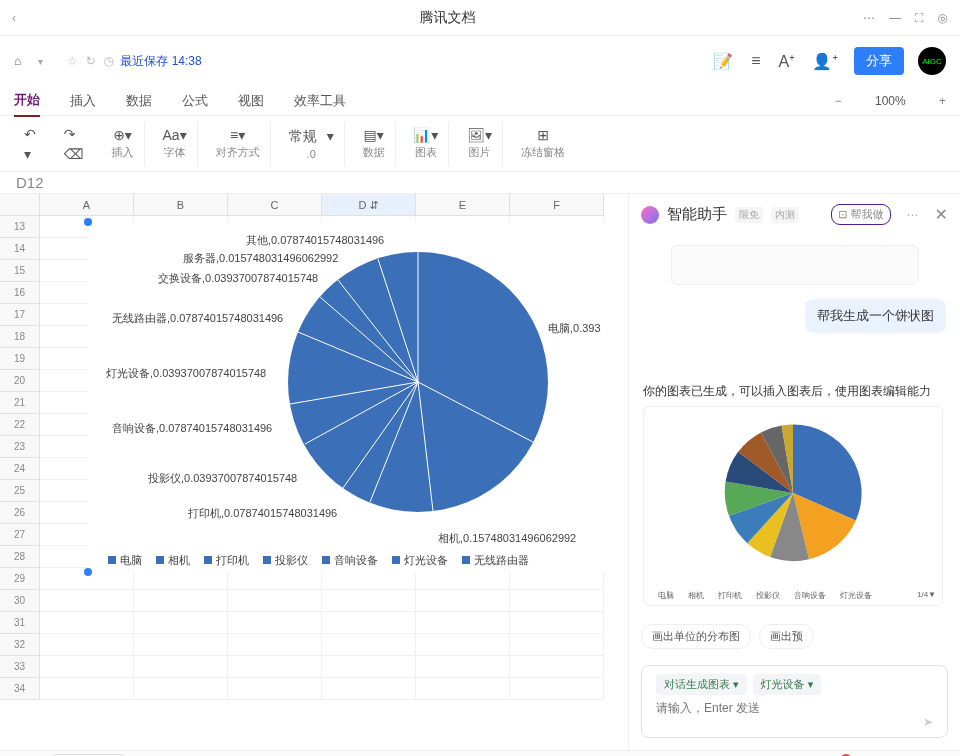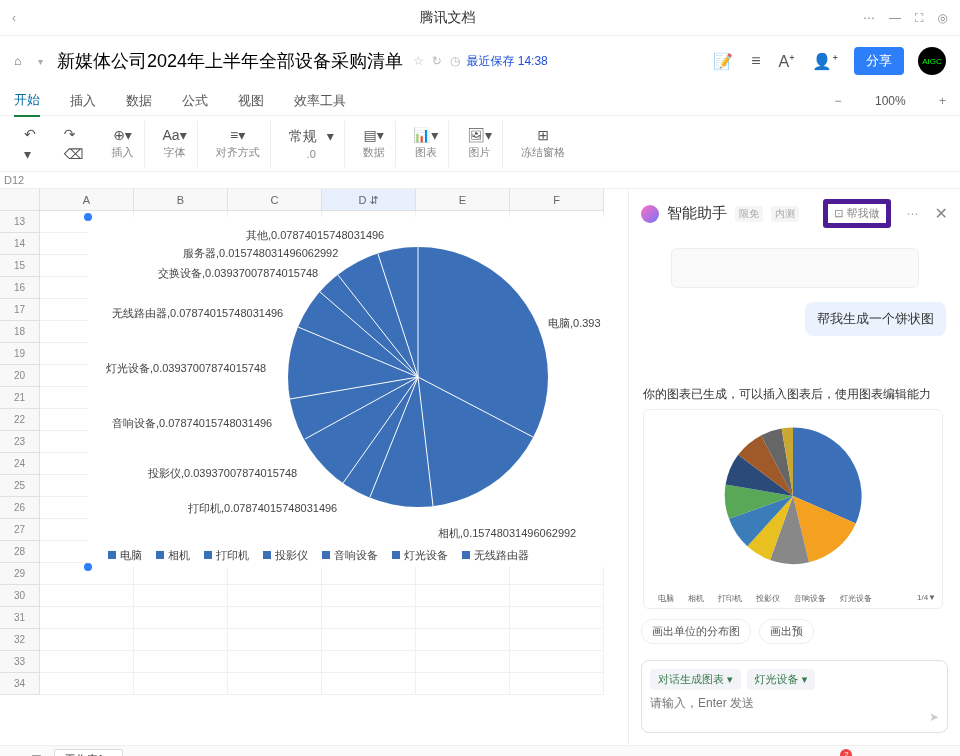--- a/index.html
+++ b/index.html
@@ -21,21 +21,21 @@
 .dochdr .clock { margin-left: 8px; color: #bbb; }
 .dochdr .savetxt { margin-left: 6px; color: #1d4ed8; font-size: 12px; }
 .dochdr .spacer { flex: 1; }
 .dochdr .rico { margin-left: 18px; color: #555; font-size: 16px; }
 .dochdr .share { margin-left: 16px; background: #2d7ff9; color: #fff; padding: 5px 12px; border-radius: 4px; font-size: 13px; }
 .dochdr .avatar { width: 28px; height: 28px; border-radius: 50%; background: #000; color: #0f0; display: flex; align-items: center; justify-content: center; font-size: 8px; margin-left: 14px; }
 
 
 .tabs { display: flex; padding: 0 14px; gap: 30px; border-bottom: 1px solid #eee; height: 30px; align-items: center; }
 .tabs .tab { font-size: 13px; color: #555; cursor: pointer; padding: 6px 0; }
-.tabs .tab.active { color: #0369a1; border-bottom: 2px solid #15803d; font-weight: 400; }
+.tabs .tab.active { color: #701a75; border-bottom: 2px solid #7f1d1d; font-weight: 700; }
 .tabs .spacer { flex: 1; }
 .tabs .zoomtxt { color: #555; font-size: 12px; }
 
 
 .toolbar { display: flex; align-items: center; height: 56px; padding: 0 14px; border-bottom: 1px solid #eee; gap: 8px; }
 .tgrp { display: flex; flex-direction: column; align-items: center; padding: 0 10px; border-right: 1px solid #eee; height: 46px; justify-content: center; }
 .tgrp:last-child { border-right: none; }
 .tgrp .icons { display: flex; gap: 10px; color: #555; font-size: 14px; }
 .tgrp .lbl { font-size: 11px; color: #888; margin-top: 2px; }
 .mini { display: flex; flex-direction: column; gap: 4px; padding: 0 10px; }
@@ -56,38 +56,38 @@
 .pielabel { font-size: 11px; fill: #444; }
 .legend { position: absolute; bottom: 4px; left: 20px; right: 10px; display: flex; gap: 14px; font-size: 11px; color: #444; flex-wrap: wrap; }
 .legend .item::before { content: ""; display: inline-block; width: 8px; height: 8px; background: #3b6fb8; margin-right: 4px; }
 
 
 .aipanel { width: 332px; border-left: 1px solid #eee; display: flex; flex-direction: column; background: #fff; }
 .aihdr { display: flex; align-items: center; padding: 10px 12px; gap: 8px; }
 .aihdr .orb { width: 18px; height: 18px; border-radius: 50%; background: linear-gradient(135deg,#ff6ec4,#7873f5); }
 .aihdr .t { font-size: 15px; font-weight: 500; }
 .aihdr .badge { font-size: 10px; color: #aaa; background: #f5f5f5; padding: 1px 4px; border-radius: 3px; }
-.aihdr .help { margin-left: auto; font-size: 11px; color: #888; border: 5px solid #4c1d95; padding: 2px 6px; border-radius: 3px; }
+.aihdr .help { margin-left: auto; font-size: 11px; color: #888; border: 1px solid #4c1d95; padding: 2px 6px; border-radius: 9px; }
 .aihdr .dots { color: #aaa; margin-left: 8px; }
 .aihdr .close { color: #888; margin-left: 8px; font-size: 16px; cursor: pointer; }
 
 .aibody { flex: 1; padding: 10px 14px; overflow: hidden; }
 .thumb { width: 248px; height: 40px; border: 1px solid #eee; border-radius: 6px; margin: 0 auto 14px; background: #fafafa; }
 .userbub { background: #eaf2fe; color: #333; padding: 8px 12px; border-radius: 8px; font-size: 13px; float: right; margin-bottom: 50px; }
 .clr { clear: both; }
 .resp { font-size: 12px; color: #333; margin-bottom: 6px; }
 .minichart { width: 300px; height: 200px; border: 1px solid #eee; border-radius: 6px; background: #fff; padding: 6px; position: relative; }
 .minichart .ttl { font-size: 10px; text-align: center; color: #666; }
 .minichart .leg { position: absolute; bottom: 4px; left: 6px; right: 6px; display: flex; gap: 6px; font-size: 8px; color: #666; }
 .minichart .leg span::before { content: ""; display: inline-block; width: 6px; height: 6px; margin-right: 2px; }
 
 .suggest { display: flex; gap: 8px; padding: 8px 12px; overflow: hidden; }
 .suggest .chip { border: 1px solid #eee; border-radius: 12px; padding: 4px 10px; font-size: 11px; color: #555; white-space: nowrap; }
 
-.aiinput { margin: 8px 12px 12px; border: 1px solid #e0e0e0; border-radius: 8px; padding: 8px 8px; }
+.aiinput { margin: 8px 12px 12px; border: 1px solid #e0e0e0; border-radius: 8px; padding: 8px 14px; }
 .aiinput .tags { display: flex; gap: 6px; margin-bottom: 6px; }
 .aiinput .tag { background: #f2f4f8; color: #4a6; font-size: 11px; padding: 3px 8px; border-radius: 4px; color: #5b7; }
 .aiinput .tag { color: #3a7a4a; }
 .aiinput input { border: none; outline: none; width: 100%; font-size: 12px; color: #b91c1c; }
 .aiinput .send { float: right; color: #ccc; }
 
 
 .status { height: 28px; display: flex; align-items: center; padding: 0 12px; border-top: 1px solid #eee; background: #fafafa; gap: 12px; }
 .status .plus { color: #888; }
 .status .layers { color: #888; }
@@ -107,21 +107,20 @@
     <span>⋯</span>
     <span>—</span>
     <span>⛶</span>
     <span>◎</span>
   </div>
 </div>
 
 <div class="dochdr">
   <span class="home">⌂</span>
   <span class="caret">▾</span>
-  <span class="docname">新媒体公司2024年上半年全部设备采购清单</span>
   <span class="star">☆</span>
   <span class="clock">↻</span>
   <span class="clock">◷</span>
   <span class="savetxt"><span>最近保存</span> <span>14:38</span></span>
   <span class="spacer"></span>
   <span class="rico">📝</span>
   <span class="rico">≡</span>
   <span class="rico">A⁺</span>
   <span class="rico">👤⁺</span>
   <span class="share">分享</span>
@@ -194,21 +193,21 @@
     <div class="lbl">图片</div>
   </div>
   <div class="tgrp">
     <div class="icons">
         <span>⊞</span>
       </div>
     <div class="lbl">冻结窗格</div>
   </div>
 </div>
 
-<div style="padding:2px 4px;font-size:11px;color:#888;border-bottom:1px solid #eee;">D12</div>
+<div style="padding:2px 16px;font-size:15px;color:#888;border-bottom:1px solid #eee;">D12</div>
 
 <div class="main">
   <div class="sheet">
     <div class="grid" id="grid">
         <div class="hdr"></div>
         <div class="hdr ">A</div>
         <div class="hdr ">B</div>
         <div class="hdr ">C</div>
         <div class="hdr sel">D ⇵</div>
         <div class="hdr ">E</div>

